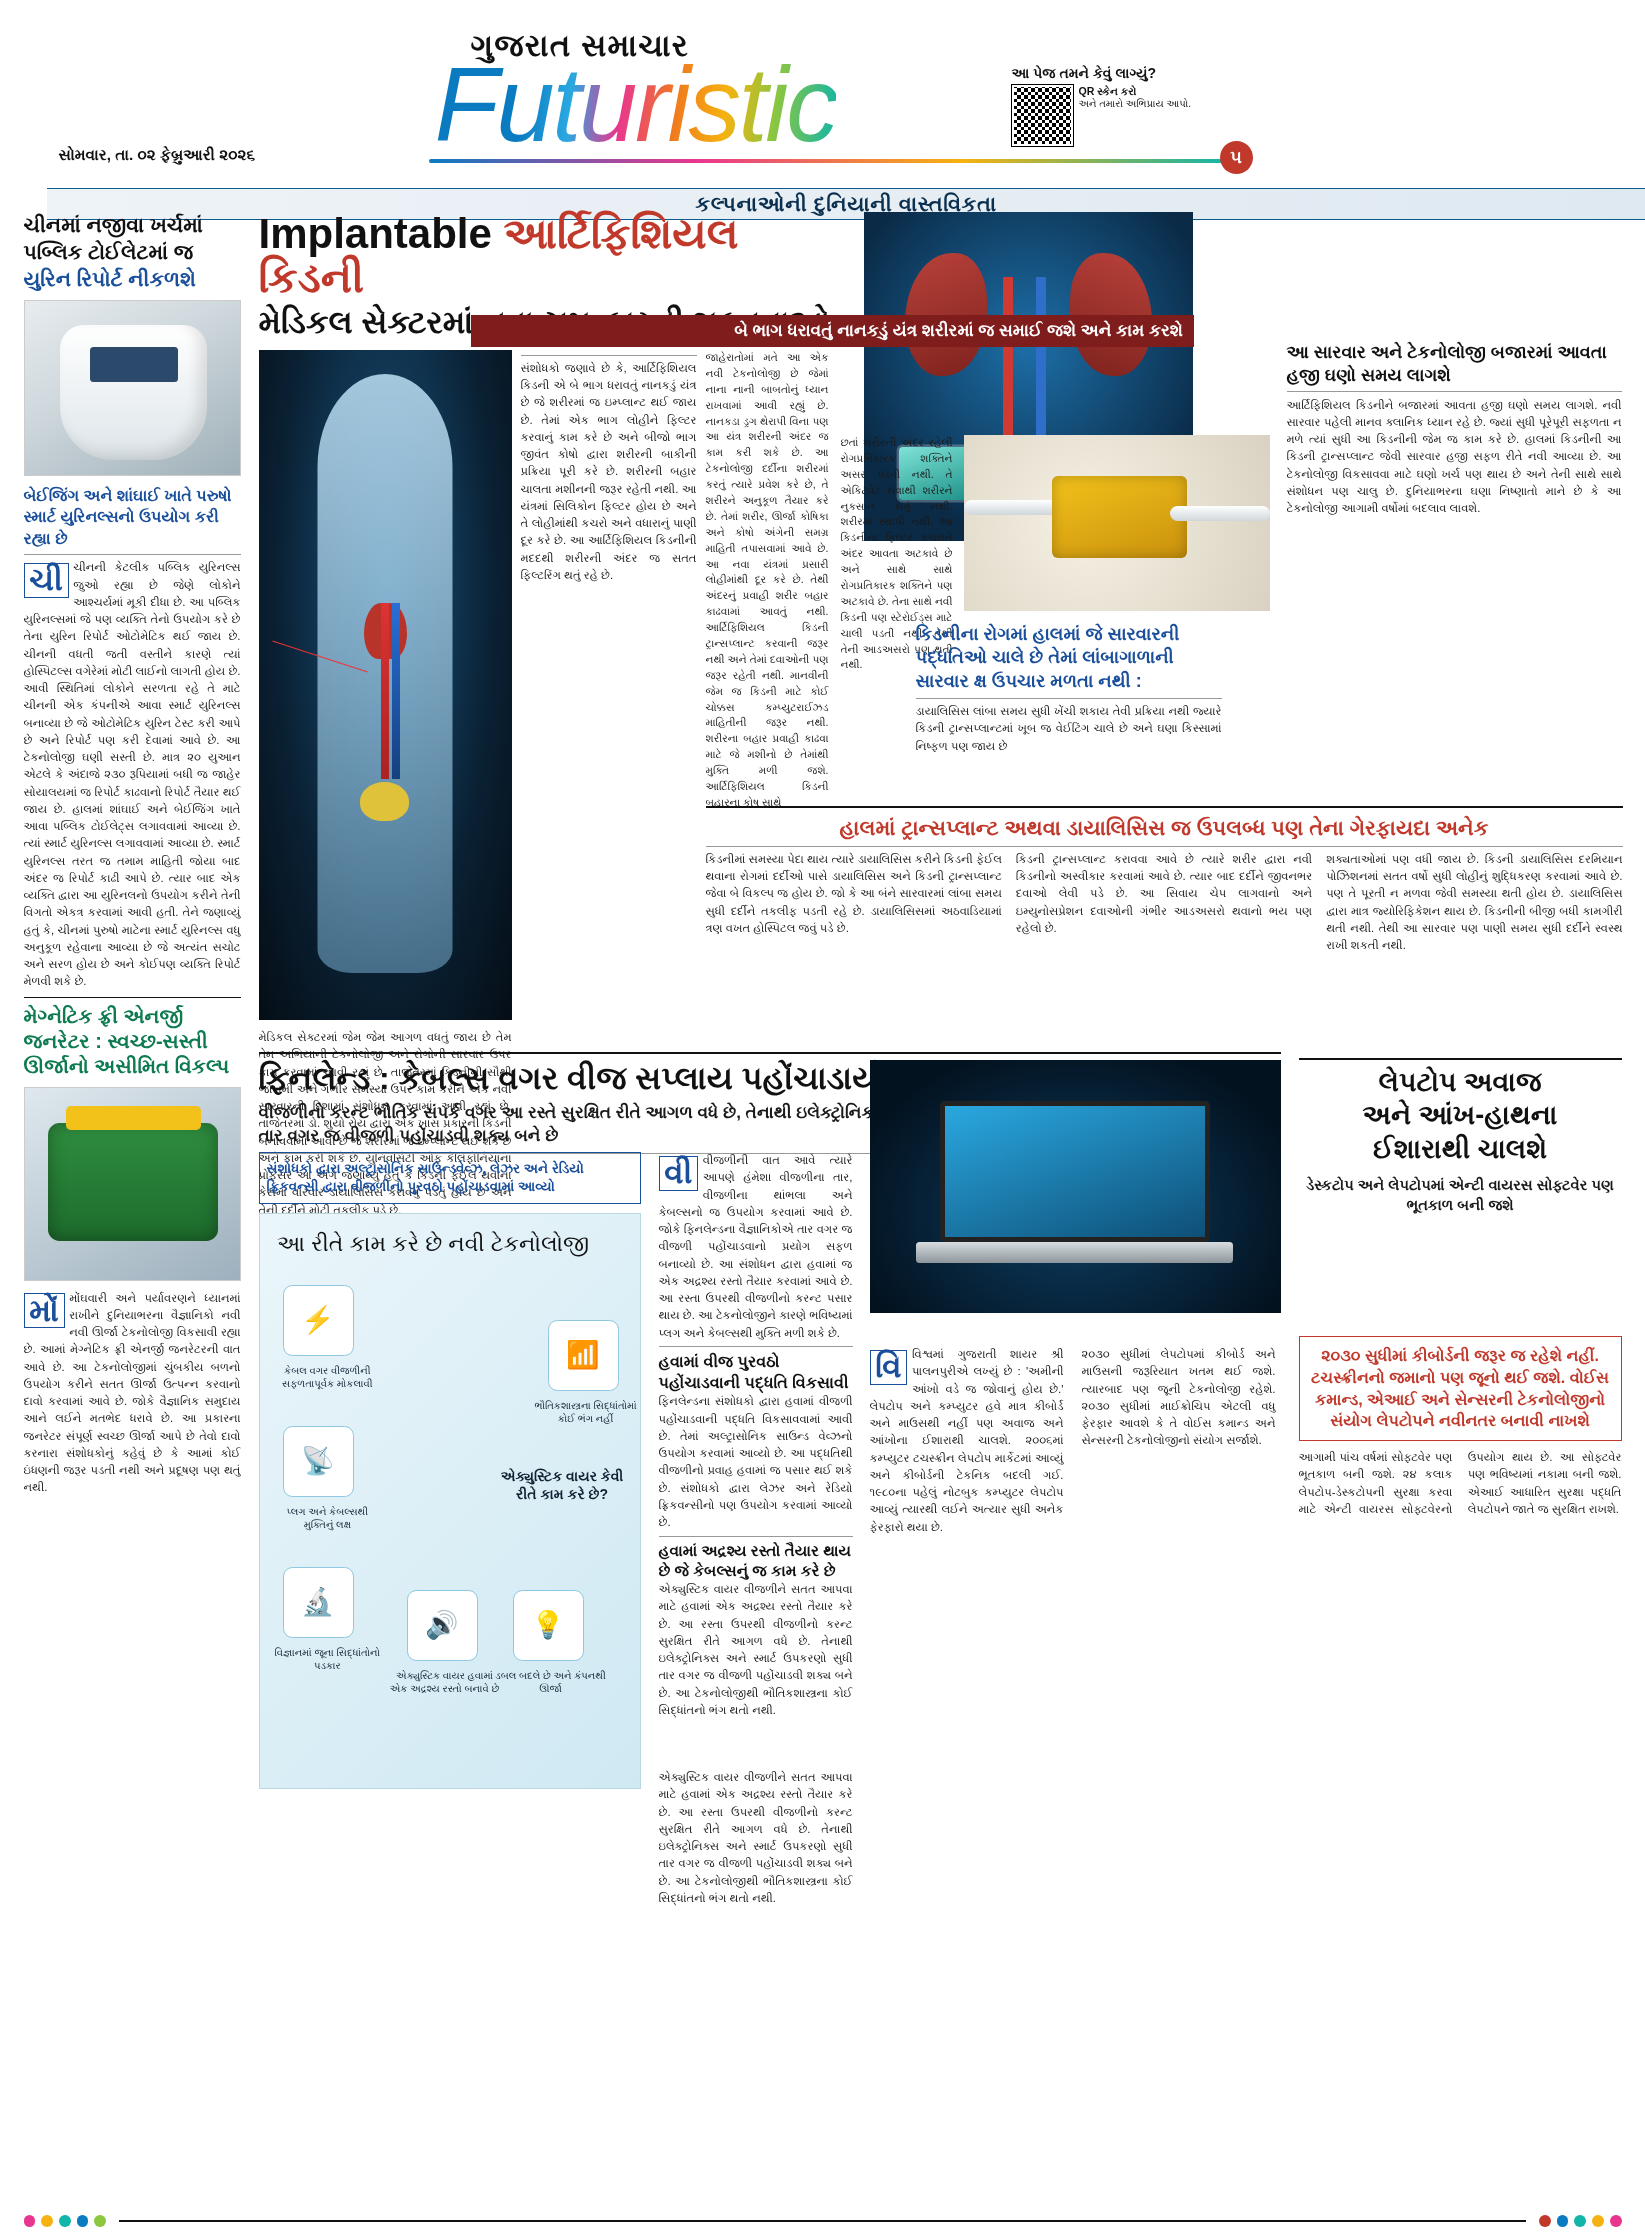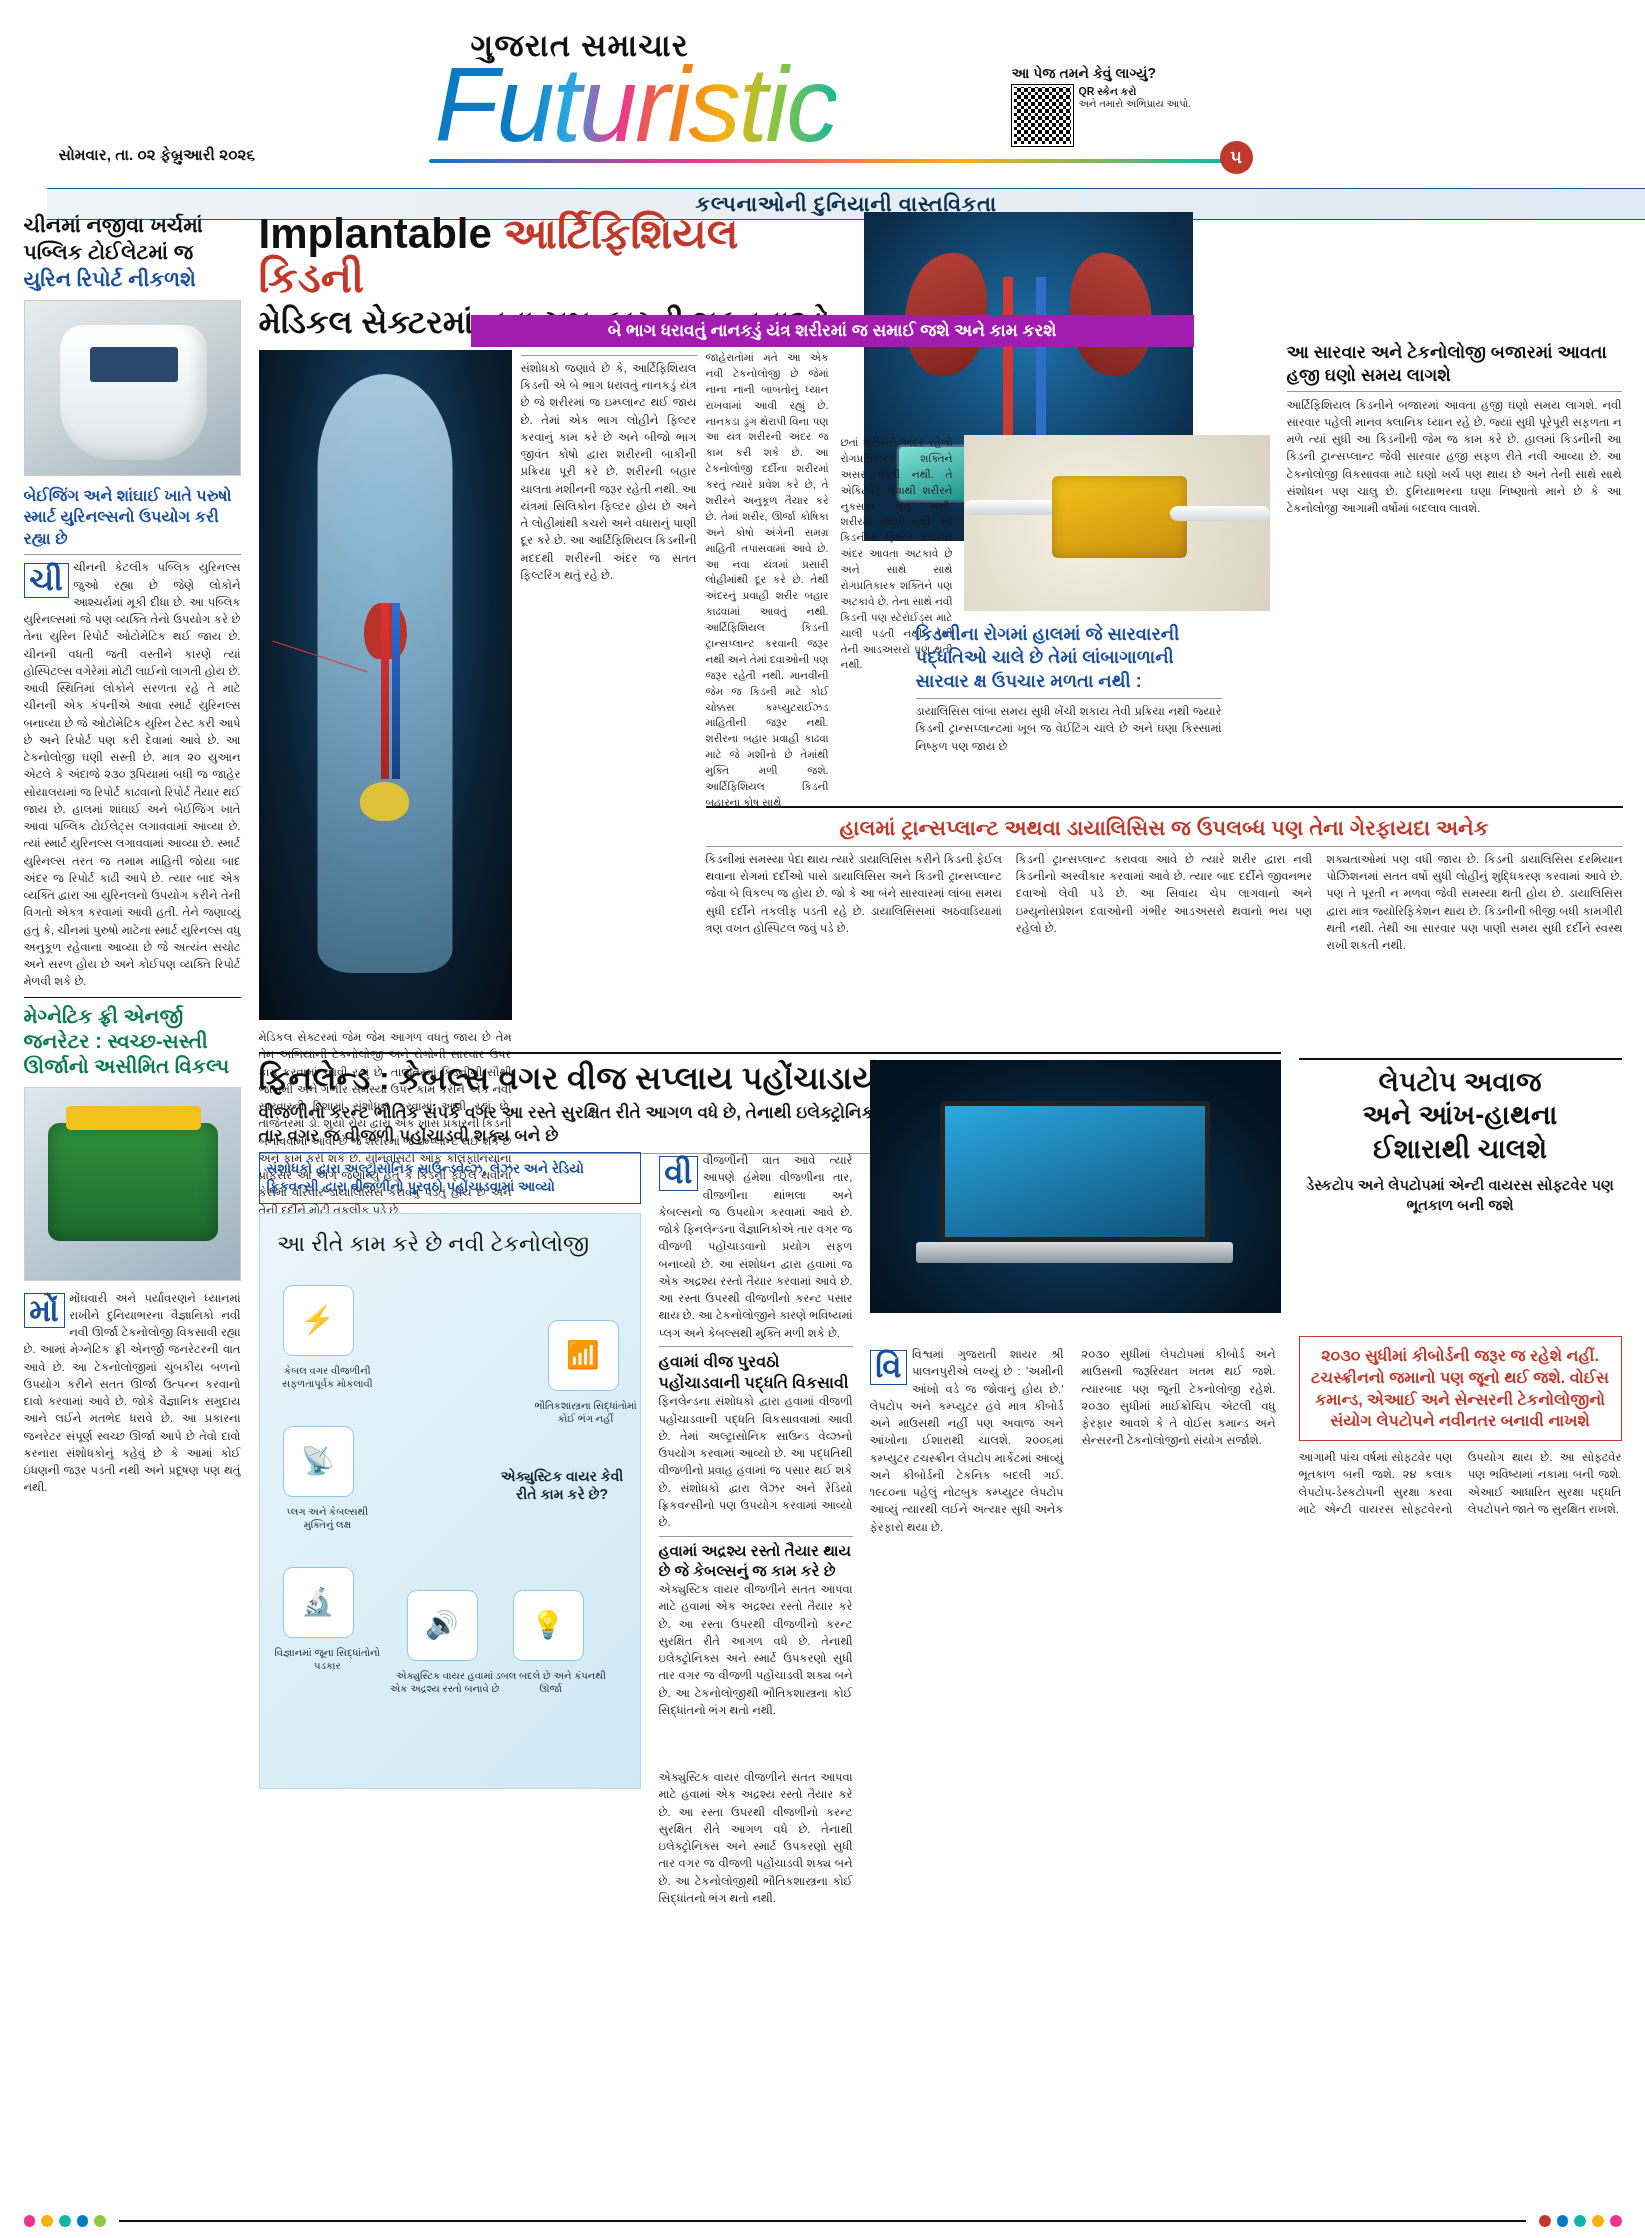--- a/index.html
+++ b/index.html
@@ -106,22 +106,22 @@
   }
   .photo.generator:before{
     content:""; position:absolute; left:41px; top:17.6px; width:135px; height:23.5px;
     background: #f2c21a; border-radius:4.7px; z-index:2;
   }
   .main-head-1 { font-size: 42px; font-weight:bold; line-height:1.05; }
   .main-head-1 .blk { color:#111; }
   .main-head-1 .red { color:#c0392b; }
   .main-head-2 { font-size: 32px; font-weight:bold; color:#111; line-height:1.15; margin-top:3.5px; }
   .redbar {
-    margin-top: 9.4px; background:#a21caf; color:#fff; font-size: 17px; font-weight:bold;
-    padding: 5.9px 10.6px; text-align:center;
+    margin-top: 9.4px; background:#7f1d1d; color:#fff; font-size: 17px; font-weight:bold;
+    padding: 5.9px 10.6px; text-align:right;
   }
 
   .anatomy {
     position:absolute; left: 235px; top: 135px; width: 270px; height: 682px;
     background: radial-gradient(ellipse at 50% 35%, #1a5580 0%, #0a2134 60%, #050d15 100%);
     overflow:hidden;
   }
   .anatomy .body-fig {
     position:absolute; left:50%; top:23.5px; transform:translateX(-50%);
     width: 135px; height: 599px;

